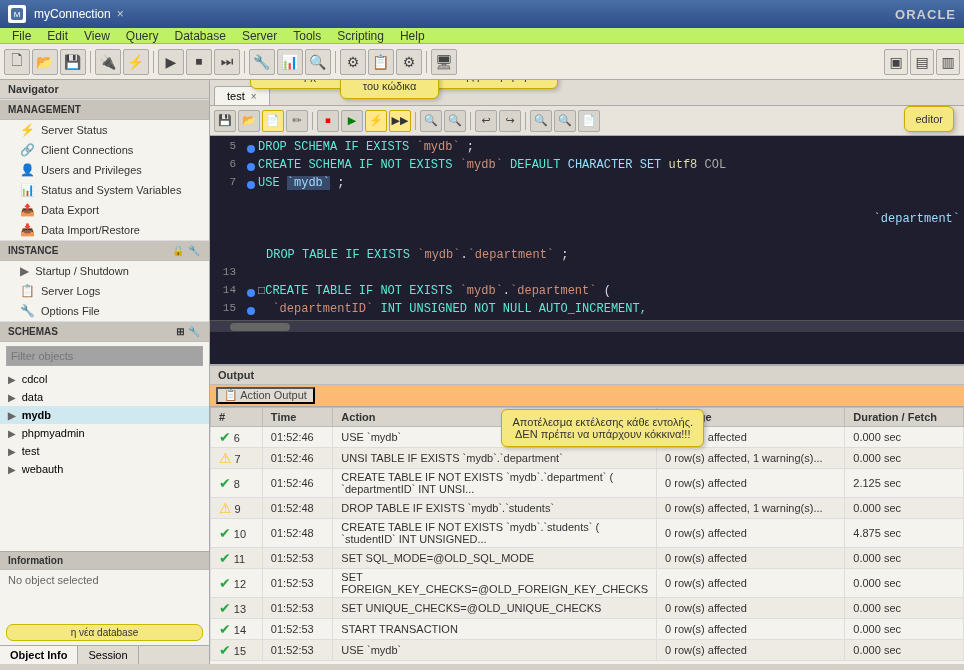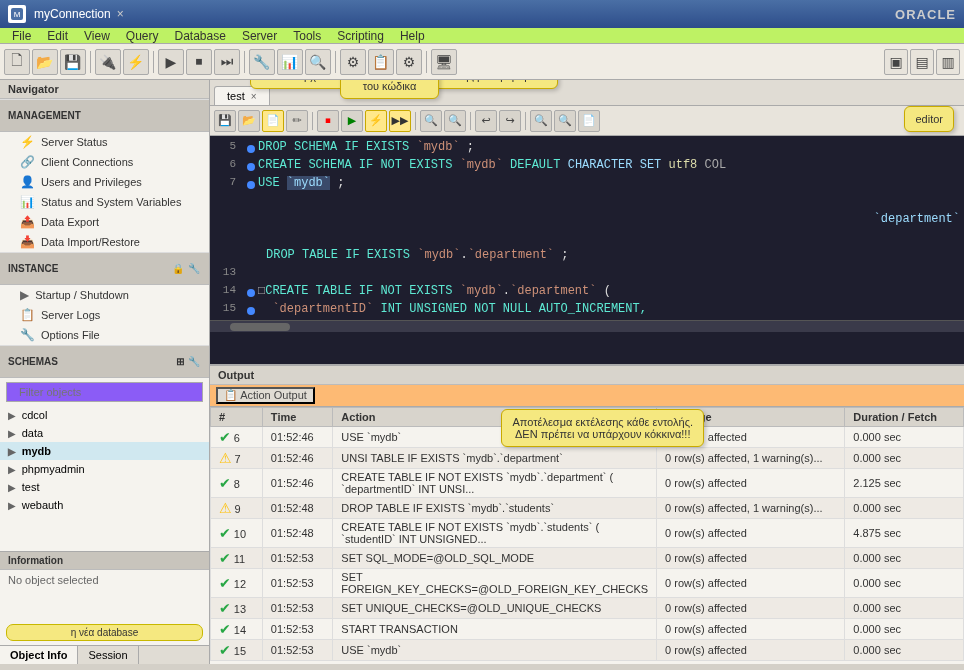--- a/index.html
+++ b/index.html
@@ -18,28 +18,28 @@
     .toolbar { background: #f0ece4; border-bottom: 1px solid #aaa; height: 36px; display: flex; align-items: center; padding: 0 4px; gap: 2px; }
     .toolbar .btn { width: 26px; height: 26px; background: #e0dcd4; border: 1px solid #aaa; cursor: pointer; display: flex; align-items: center; justify-content: center; font-size: 14px; color: #444; border-radius: 2px; }
     .toolbar .sep { width: 1px; height: 22px; background: #aaa; margin: 0 2px; }
 
     
     .main-layout { display: flex; height: calc(670px - 86px); }
 
     
     .navigator { width: 210px; background: #f5f3ee; border-right: 1px solid #aaa; display: flex; flex-direction: column; min-width: 210px; }
     .navigator-header { background: #d8d4cc; padding: 3px 8px; font-weight: bold; font-size: 11px; color: #333; border-bottom: 1px solid #bbb; }
-    .section-header { background: #c8c4bc; padding: 10px 8px; font-weight: bold; font-size: 10px; color: #333; border-bottom: 1px solid #bbb; border-top: 1px solid #ddd; text-transform: uppercase; display: flex; align-items: center; gap: 4px; }
+    .section-header { background: #c8c4bc; padding: 4px 8px; font-weight: bold; font-size: 10px; color: #333; border-bottom: 1px solid #bbb; border-top: 1px solid #ddd; text-transform: uppercase; display: flex; align-items: center; gap: 4px; }
     .nav-item { padding: 3px 8px 3px 20px; color: #333; cursor: pointer; font-size: 11px; display: flex; align-items: center; gap: 6px; }
     .nav-item .icon { color: #666; font-size: 12px; }
 
     
     .schemas-section { flex: 1; overflow-y: auto; }
     .filter-row { padding: 4px 6px; display: flex; align-items: center; gap: 4px; }
-    .filter-input { flex: 1; height: 20px; border: 1px solid #aaa; padding: 0 12px; font-size: 11px; background: #8b5cf6; }
+    .filter-input { flex: 1; height: 20px; border: 1px solid #aaa; padding: 0 4px; font-size: 11px; background: #a3a3a3; }
     .schema-item { padding: 3px 8px; display: flex; align-items: center; gap: 6px; cursor: pointer; font-size: 11px; }
     .schema-item.bold { font-weight: bold; }
     .schema-item .arrow { color: #666; font-size: 10px; }
 
     
     .info-panel { border-top: 1px solid #aaa; }
     .info-header { background: #c8c4bc; padding: 3px 8px; font-weight: bold; font-size: 10px; color: #333; border-bottom: 1px solid #bbb; }
     .info-content { padding: 4px 8px; font-size: 11px; color: #666; min-height: 50px; }
 
     

